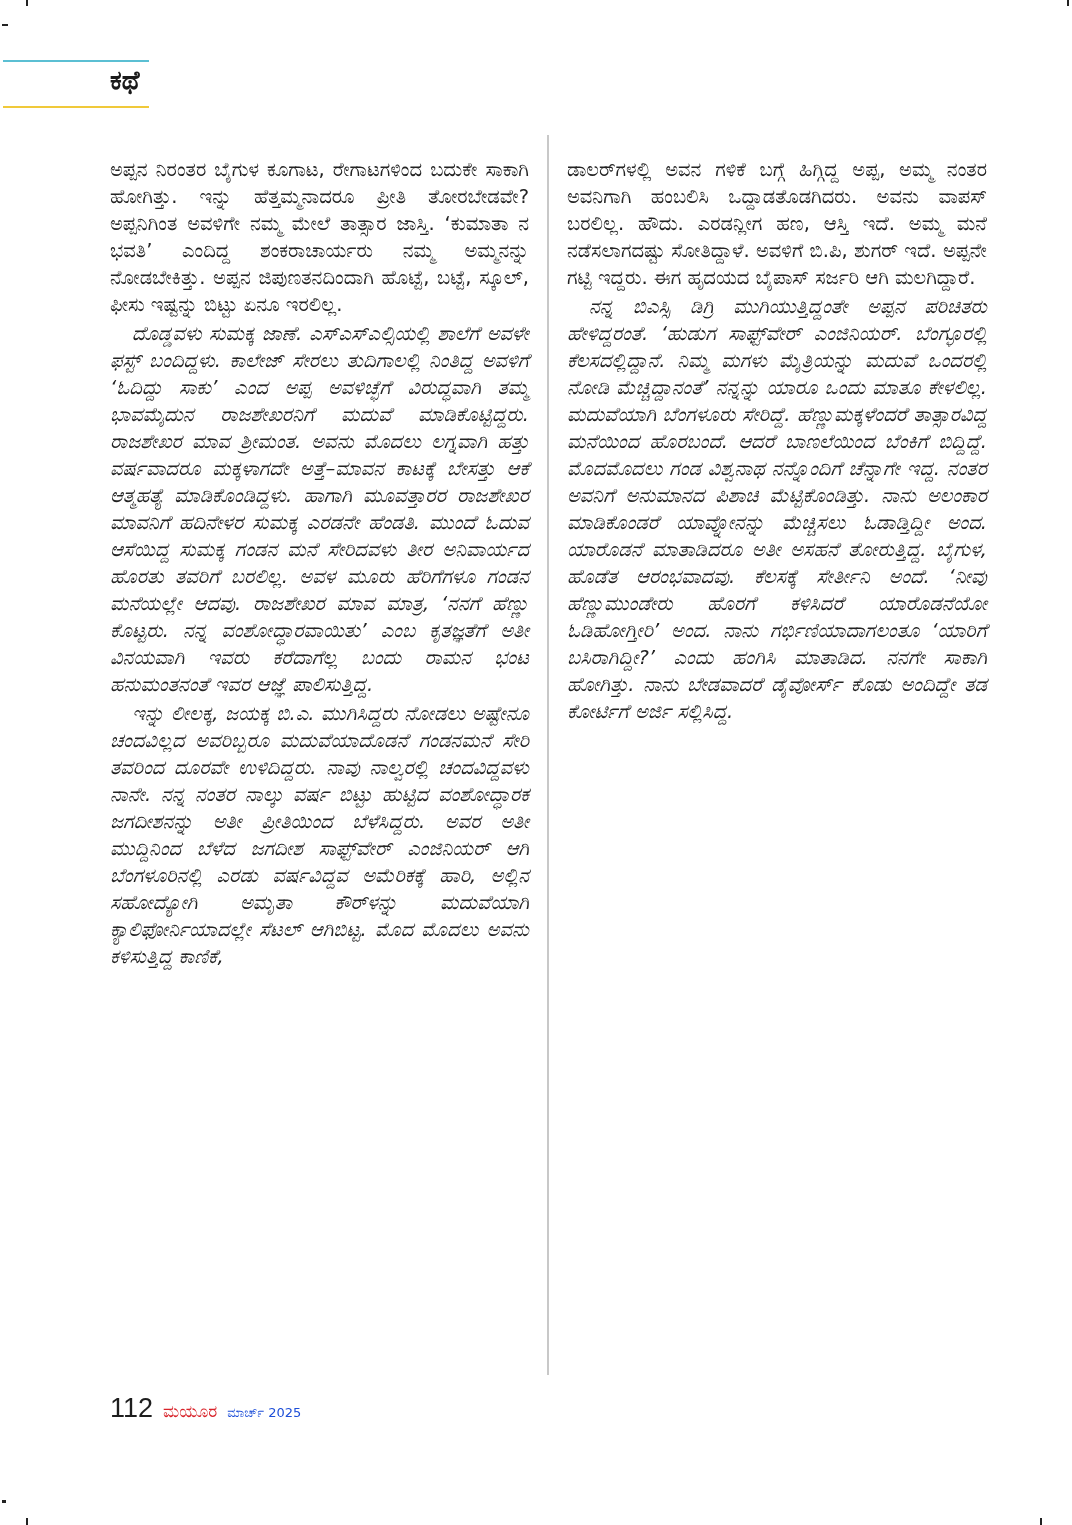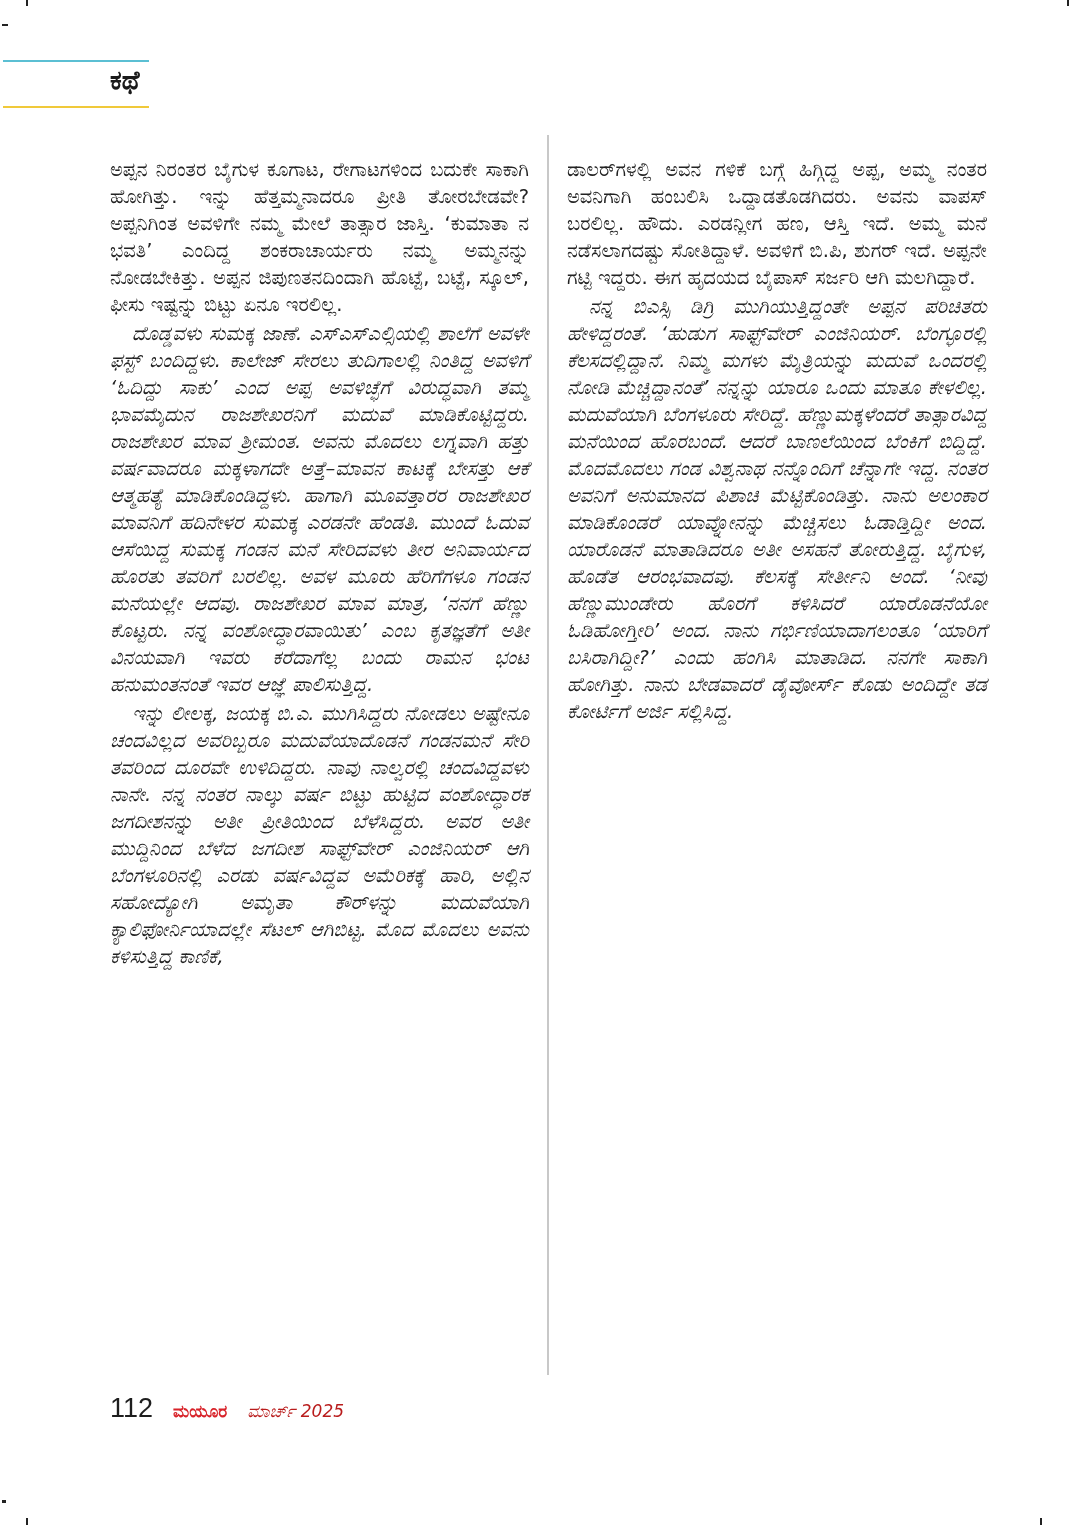--- a/index.html
+++ b/index.html
@@ -41,25 +41,25 @@
     .col-right { left: 567px; width: 420px; }
     .column p { margin: 0 0 2px 0; text-indent: 0; }
     .column p.indent { text-indent: 22px; font-style: italic; }
 
     .col-divider {
       position: absolute; left: 547px; top: 135px; width: 2px; height: 1240px; background: #c8c8c8;
     }
 
     .footer {
       position: absolute; left: 110px; top: 1393px;
-      display: flex; align-items: baseline; gap: 20px;
+      display: flex; align-items: baseline; gap: 10px;
     }
     .page-number { font-size: 27px; color: #1e1e1e; font-family: "Liberation Sans", sans-serif; }
-    .mag-name { font-size: 17px; font-weight: bold; color: #d8232a; }
-    .issue-date { font-size: 17px; color: #b91c1c; font-style: italic; }
+    .mag-name { font-size: 17px; font-weight: normal; color: #d8232a; }
+    .issue-date { font-size: 13px; color: #1d4ed8; }
   </style>
 </head>
 <body>
 
 <div class="crop-mark cm-top-left-v"></div>
 <div class="crop-mark cm-top-right-v"></div>
 <div class="crop-mark cm-left-h-top"></div>
 <div class="crop-mark cm-left-h-bottom"></div>
 <div class="crop-mark cm-bottom-left-v"></div>
 <div class="crop-mark cm-bottom-right-v"></div>

